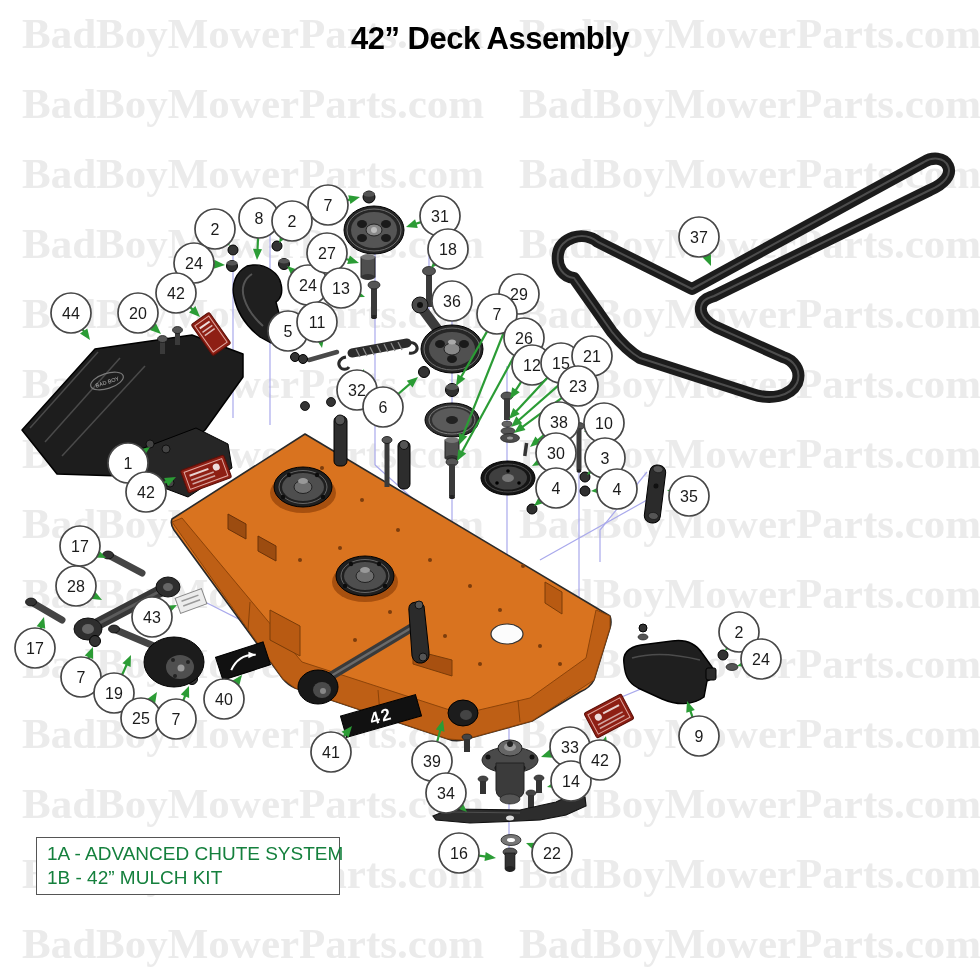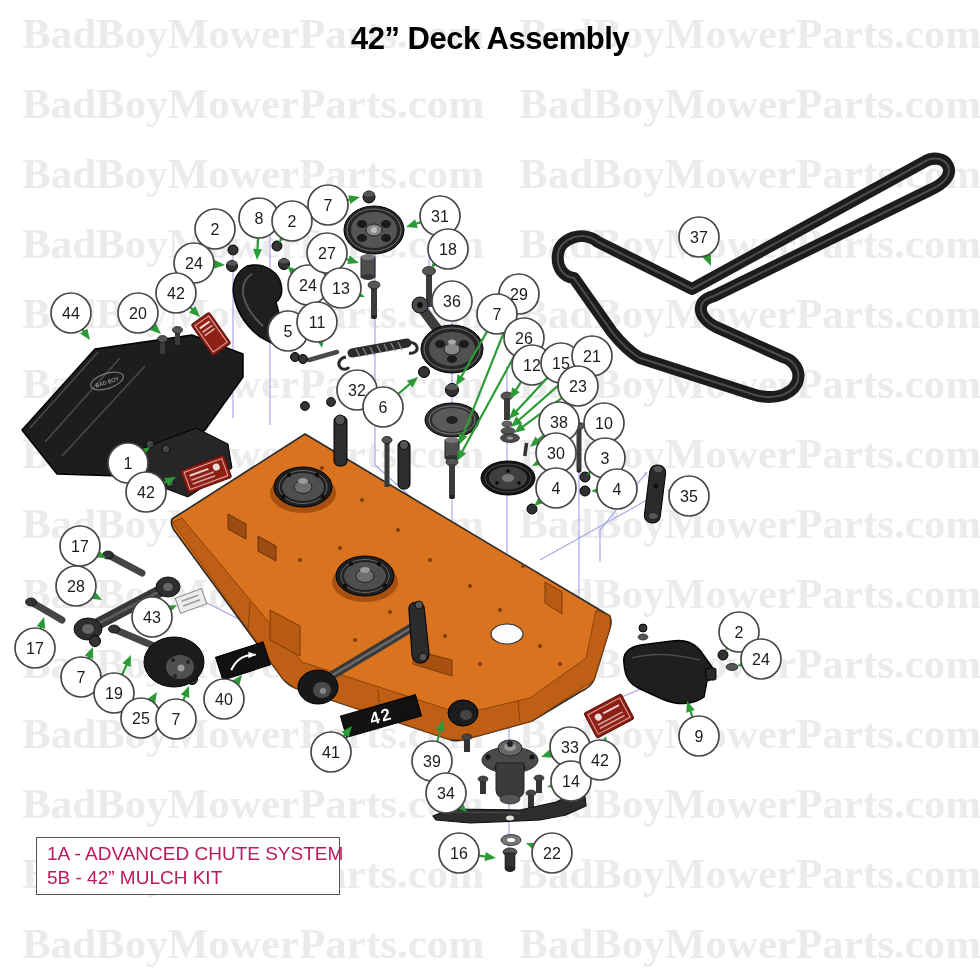--- a/index.html
+++ b/index.html
@@ -5,21 +5,21 @@
   html,body{margin:0;padding:0;}
   body{width:980px;height:980px;position:relative;background:#fff;overflow:hidden;
        font-family:"Liberation Sans",sans-serif;}
   #wm-layer{position:absolute;inset:0;z-index:0;pointer-events:none;font-family:Liberation Serif, serif;}
   .wm{position:absolute;font-weight:bold;font-size:43px;letter-spacing:0px;
       color:var(--watermark,#ebebeb);white-space:nowrap;}
   #diagram{position:absolute;left:0;top:0;z-index:1;}
   #page-title{position:absolute;top:0;left:0;width:980px;text-align:center;z-index:2;
       font-size:31px;font-weight:bold;color:#000;letter-spacing:-0.5px;}
   #legend-box{position:absolute;left:36px;top:837px;width:282px;z-index:3;background:#fff;
-      border:1.5px solid #555;padding:4px 10px;color:#be185d;}
+      border:1.5px solid #555;padding:4px 10px;color:#15803d;}
   #legend-box div{font-size:19px;line-height:24px;white-space:nowrap;}
   svg text.co{font-size:16px;fill:#1b1b1b;}
   .co-circle{fill:#fff;stroke:var(--callout_stroke,#474747);stroke-width:1.7;}
   .arrow{stroke:var(--arrow,#2b9c35);stroke-width:2.2;fill:none;}
   .ah{fill:var(--arrow,#2b9c35);}
   .leader{stroke:var(--leader,#a9a9ec);stroke-width:1.2;fill:none;}
 </style>
 </head>
 <body>
 
@@ -793,14 +793,14 @@
         <line x1="533.3330878759388" y1="845.8204184138226" x2="533.4667648496245" y2="845.8718326344709" class="arrow"></line>
         <polygon points="526,843 537.8822075251236,842.7487146444837 534.6513958113438,851.1488251003113" class="ah"></polygon>
         <circle cx="552" cy="853" r="20" class="co-circle"></circle>
         <text x="552" y="858.5" text-anchor="middle" class="co">22</text>
       </g>
     </g>
 </svg>
 
 <div id="legend-box">
   <div>1A - ADVANCED CHUTE SYSTEM</div>
-  <div>5B - 42” MULCH KIT</div>
+  <div>1B - 42” MULCH KIT</div>
 </div>
 
 </body></html>

